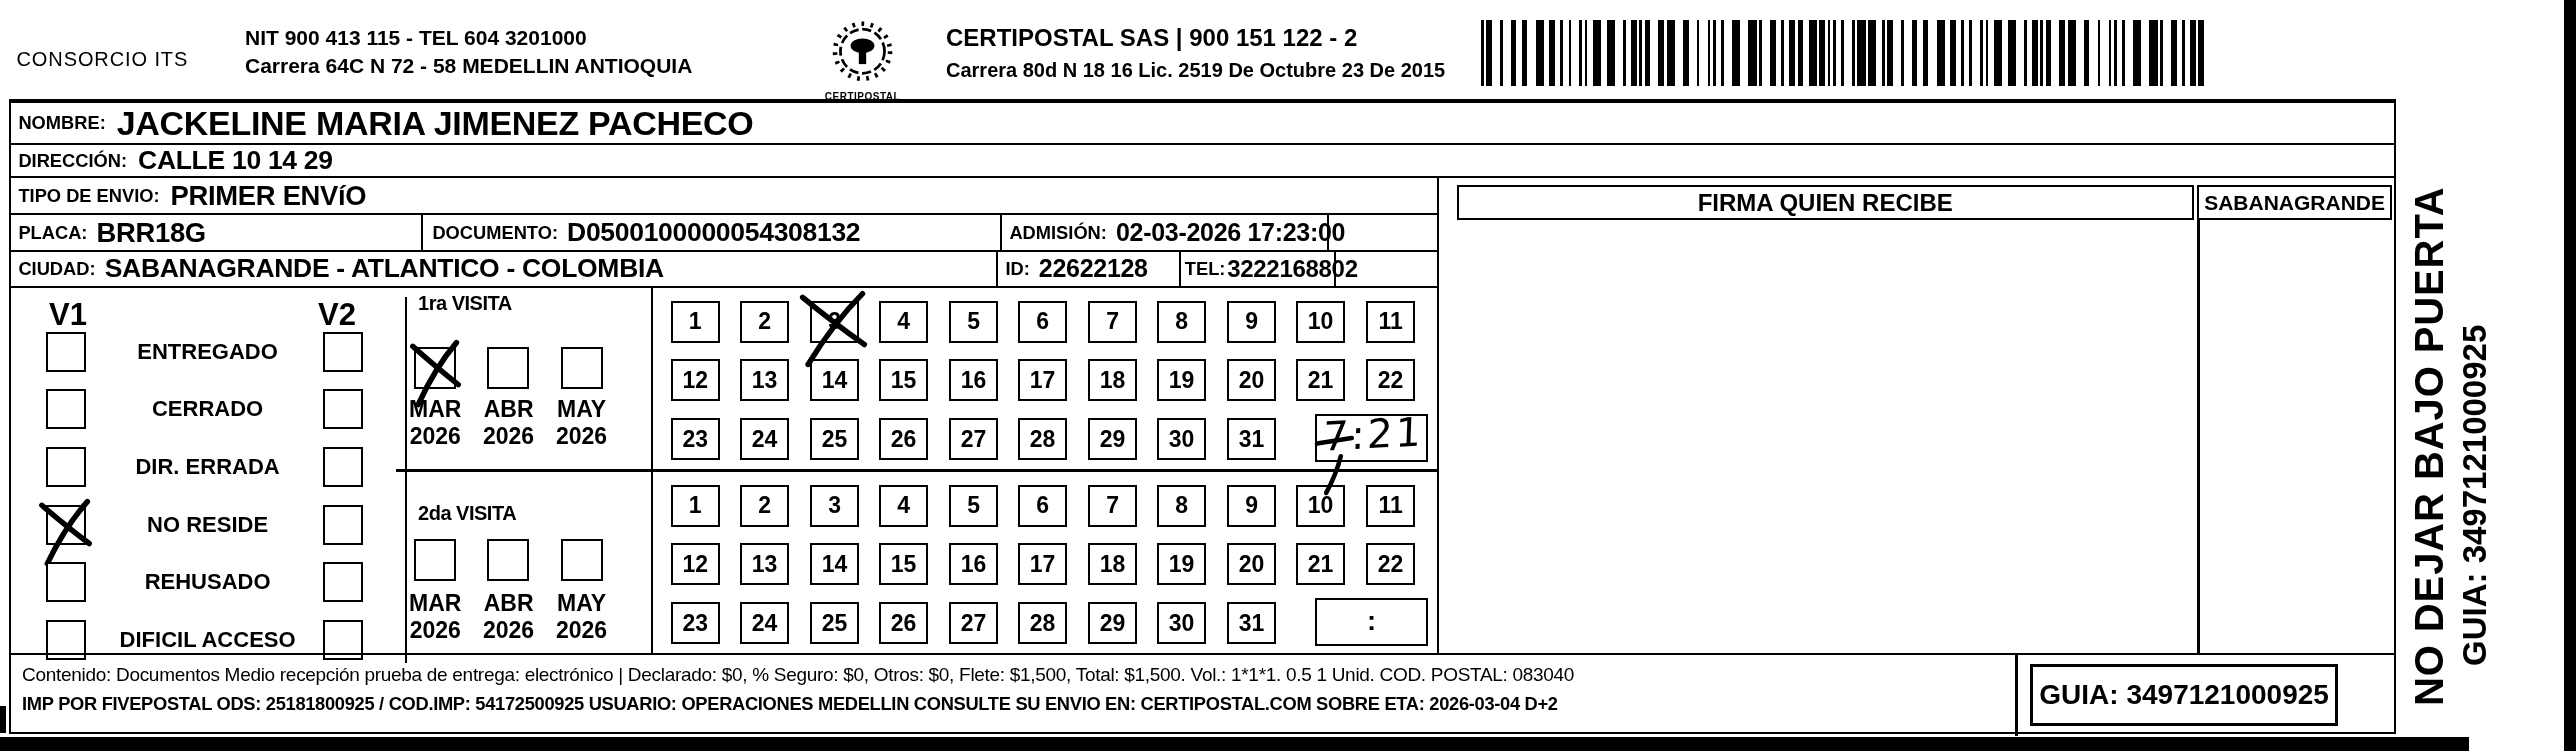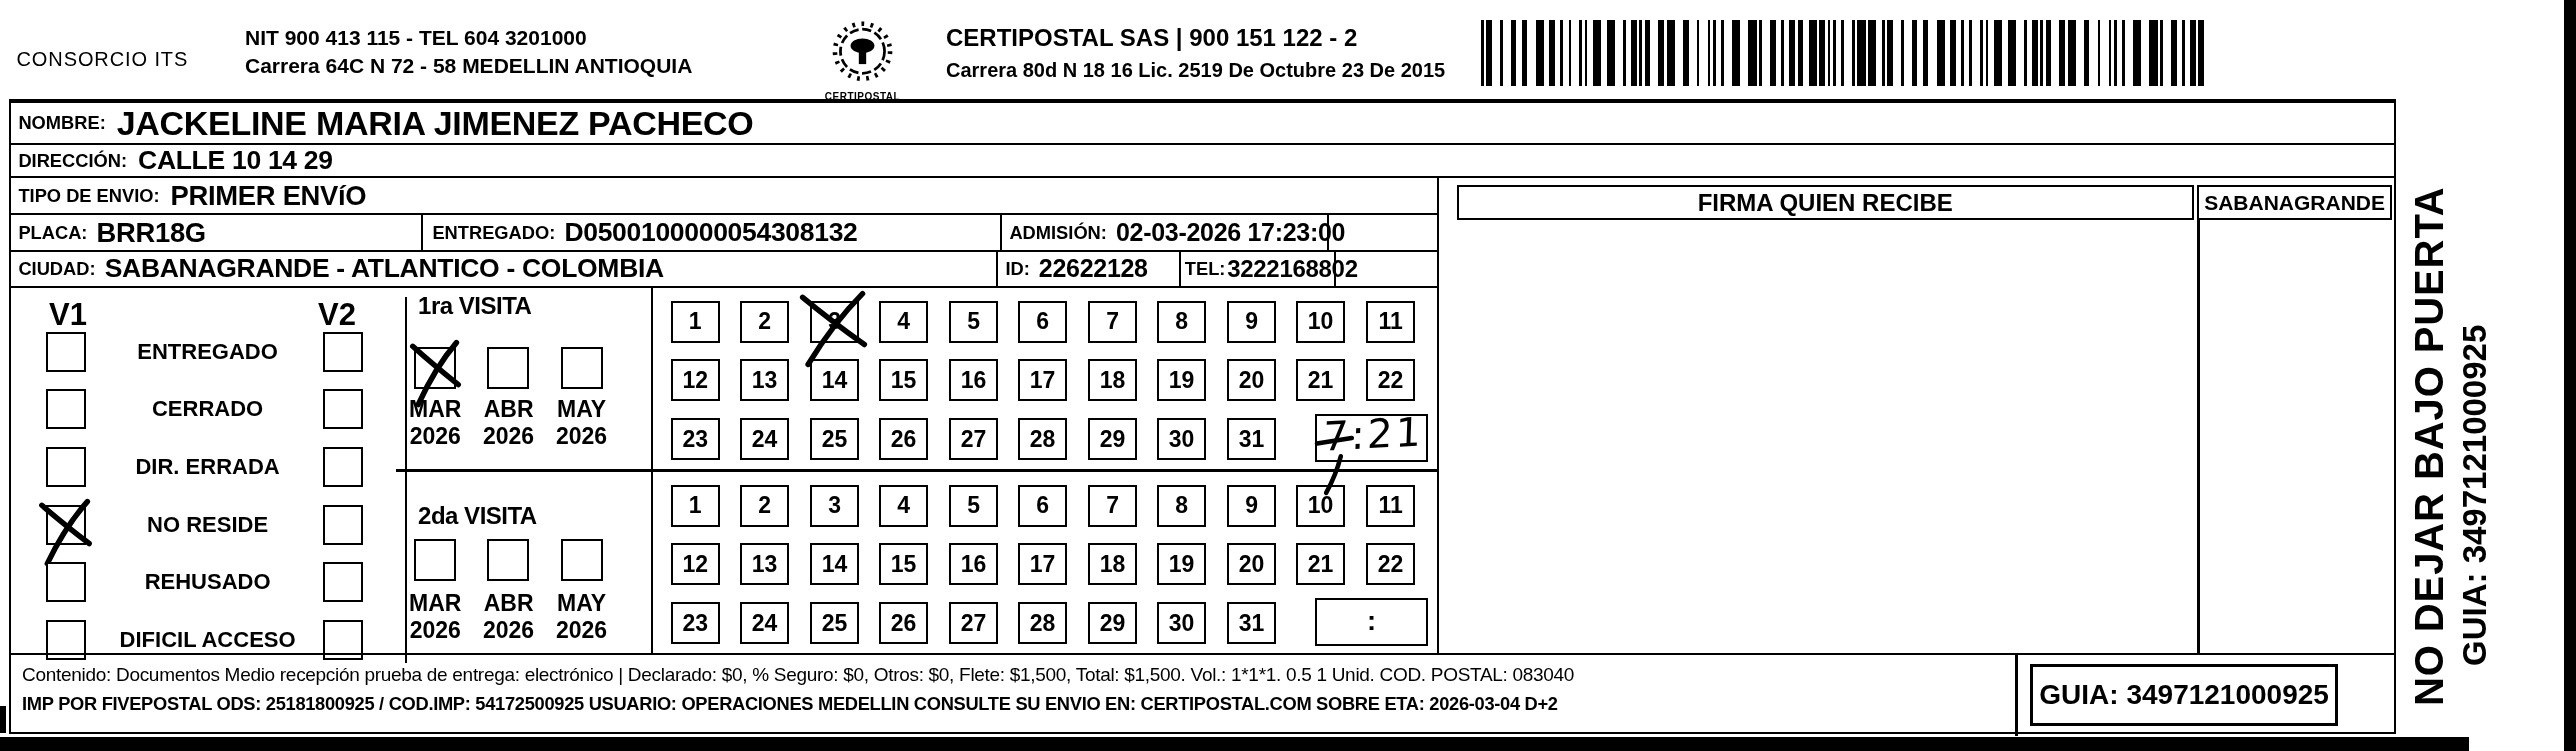--- a/index.html
+++ b/index.html
@@ -24,21 +24,21 @@
   .lbl{font-weight:700;font-size:18.3px;white-space:nowrap;text-align:center;}
   .val{font-weight:700;font-size:25.6px;white-space:nowrap;letter-spacing:-0.3px;}
   .cellbox{position:absolute;top:0;bottom:0;display:flex;align-items:center;gap:9.1px;
            box-sizing:border-box;padding-left:7.3px;}
   
   .cb{position:absolute;width:40px;height:40px;border:2.7px solid #000;box-sizing:border-box;background:#fff;}
   .status-row{position:absolute;left:0;right:0;height:40px;}
   .status-label{position:absolute;left:82px;width:229px;text-align:center;font-size:22px;
                 font-weight:700;line-height:40px;}
   .v-head{position:absolute;font-size:31px;font-weight:700;}
-  .visit-title{position:absolute;font-size:24px;font-weight:700;letter-spacing:-0.5px;}
+  .visit-title{position:absolute;font-size:20px;font-weight:700;letter-spacing:-0.5px;}
   .month-label{position:absolute;width:73px;text-align:center;font-size:23px;font-weight:700;}
   .day-cell{position:absolute;width:49px;height:42px;border:2.7px solid #000;box-sizing:border-box;
             font-size:23px;font-weight:700;display:flex;align-items:center;justify-content:center;}
   .time-box{position:absolute;width:113px;height:48px;border:2.7px solid #000;box-sizing:border-box;}
   .printed-colon{display:block;text-align:center;font-size:27.4px;font-weight:700;line-height:42px;}
   .handtime{position:absolute;left:5.5px;top:-5.5px;font-family:"DejaVu Sans",sans-serif;
             font-size:40px;font-weight:400;letter-spacing:2.7px;transform:rotate(-3deg) skewX(-5deg);}
   .xmark{position:absolute;overflow:visible;pointer-events:none;}
   .xmark path{stroke:#000;stroke-width:6;fill:none;stroke-linecap:round;}
   .seven-extra{position:absolute;left:0;top:0;overflow:visible;}
@@ -178,21 +178,21 @@
         <span class="lbl">TIPO DE ENVIO:</span>
         <span class="val" style="font-size:27.4px;">PRIMER ENVíO</span>
       </div>
 
       <div class="abs" style="top:37px;left:0;right:0;height:37px;border-bottom:2.7px solid #000;box-sizing:border-box;">
         <div class="cellbox" style="left:0;width:412px;border-right:2.7px solid #000;">
           <span class="lbl">PLACA:</span>
           <span class="val" style="font-size:27.4px;">BRR18G</span>
         </div>
         <div class="cellbox" style="left:414px;width:572px;">
-          <span class="lbl">ENTREGADO:</span>
+          <span class="lbl">DOCUMENTO:</span>
           <span class="val" style="font-size:26.5px;">D0500100000054308132</span>
         </div>
         <div class="cellbox" style="left:989px;width:329px;border-left:2.7px solid #000;border-right:2.7px solid #000;">
           <span class="lbl">ADMISIÓN:</span>
           <span class="val" style="font-size:25px;">02-03-2026 17:23:00</span>
         </div>
       </div>
 
       <div class="abs" style="top:73px;left:0;right:0;height:37px;border-bottom:2.7px solid #000;box-sizing:border-box;">
         <div class="cellbox" style="left:0;width:985px;">

